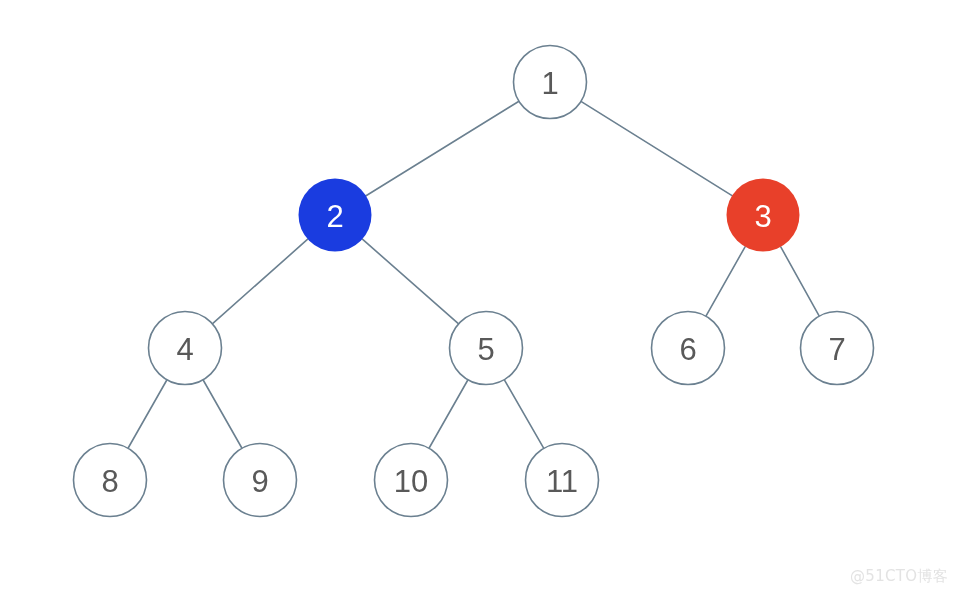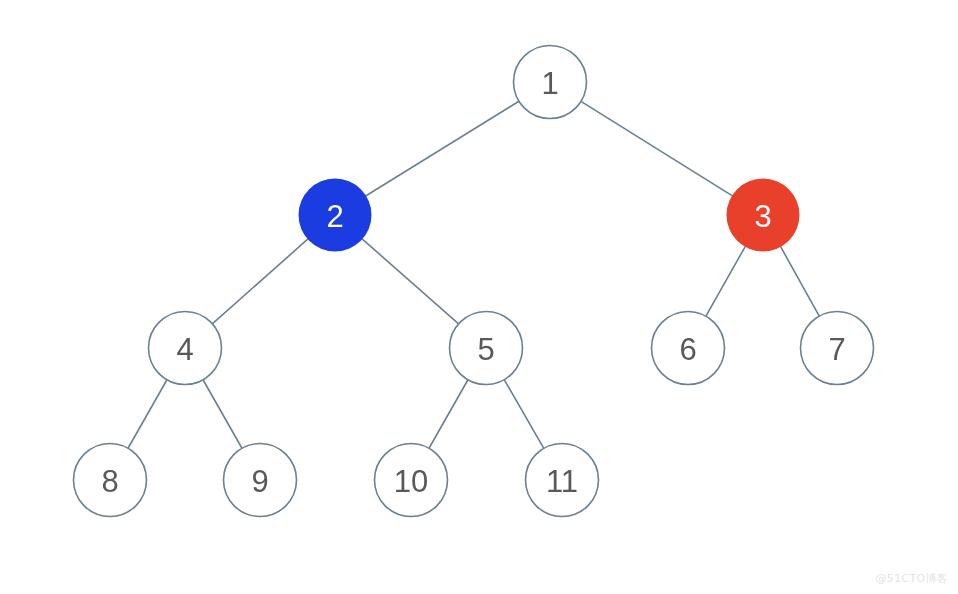--- a/index.html
+++ b/index.html
@@ -46,21 +46,21 @@
     text-anchor: middle;
     dominant-baseline: central;
   }
   .node-label-plain { fill: #595959; }
   .node-label-onfill { fill: #ffffff; }
   #watermark {
     position: absolute;
     right: 10px;
     bottom: 8px;
     font-family: "DejaVu Sans", "Liberation Sans", sans-serif;
-    font-size: 11px;
+    font-size: 15px;
     color: #e3e3e3;
     letter-spacing: 0.3px;
     white-space: nowrap;
     user-select: none;
   }
 </style>
 </head>
 <body>
 
 <div id="canvas">

